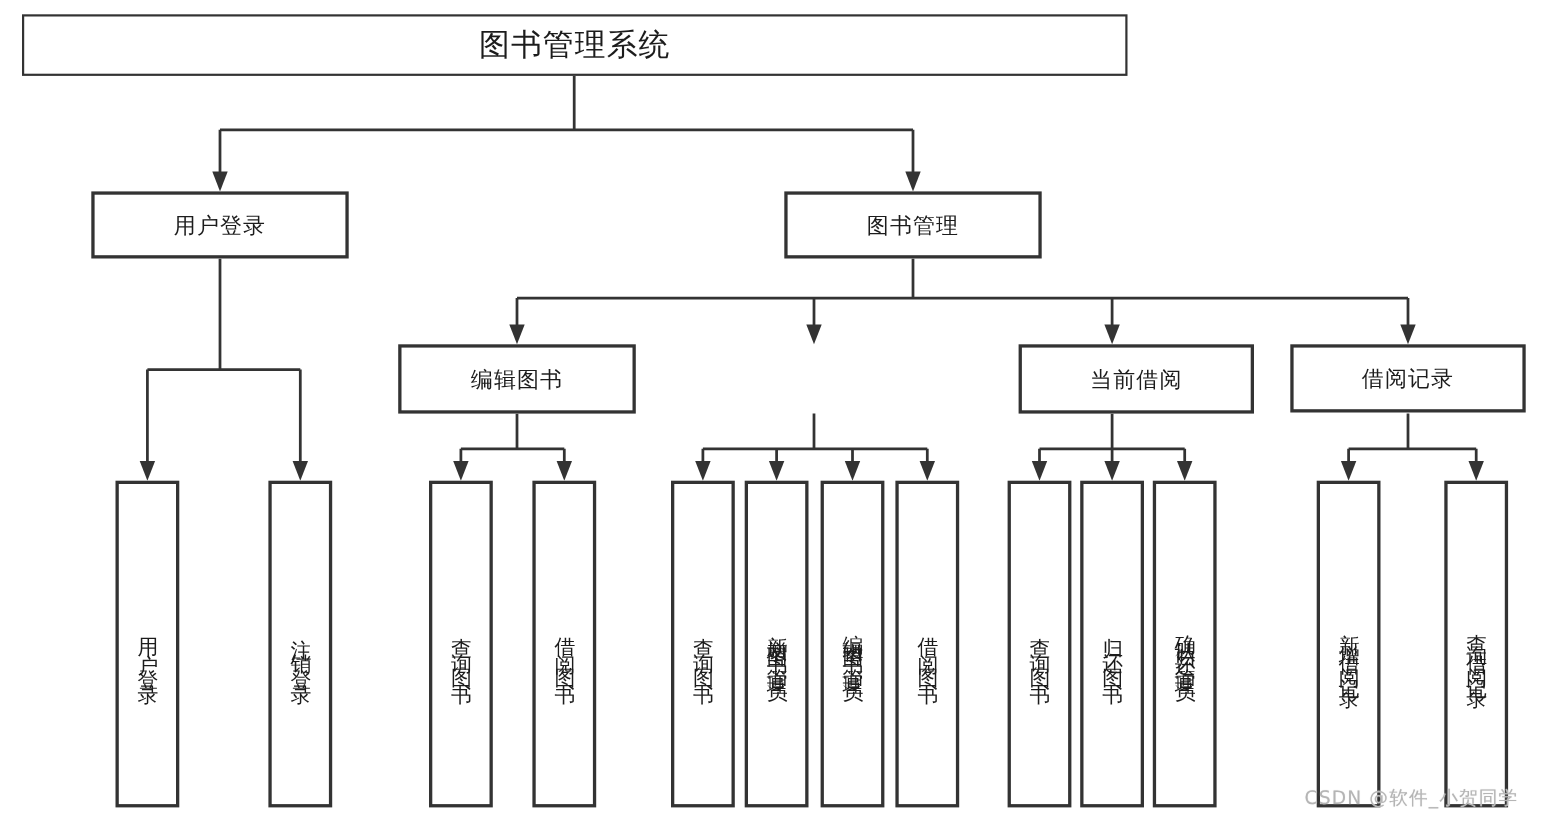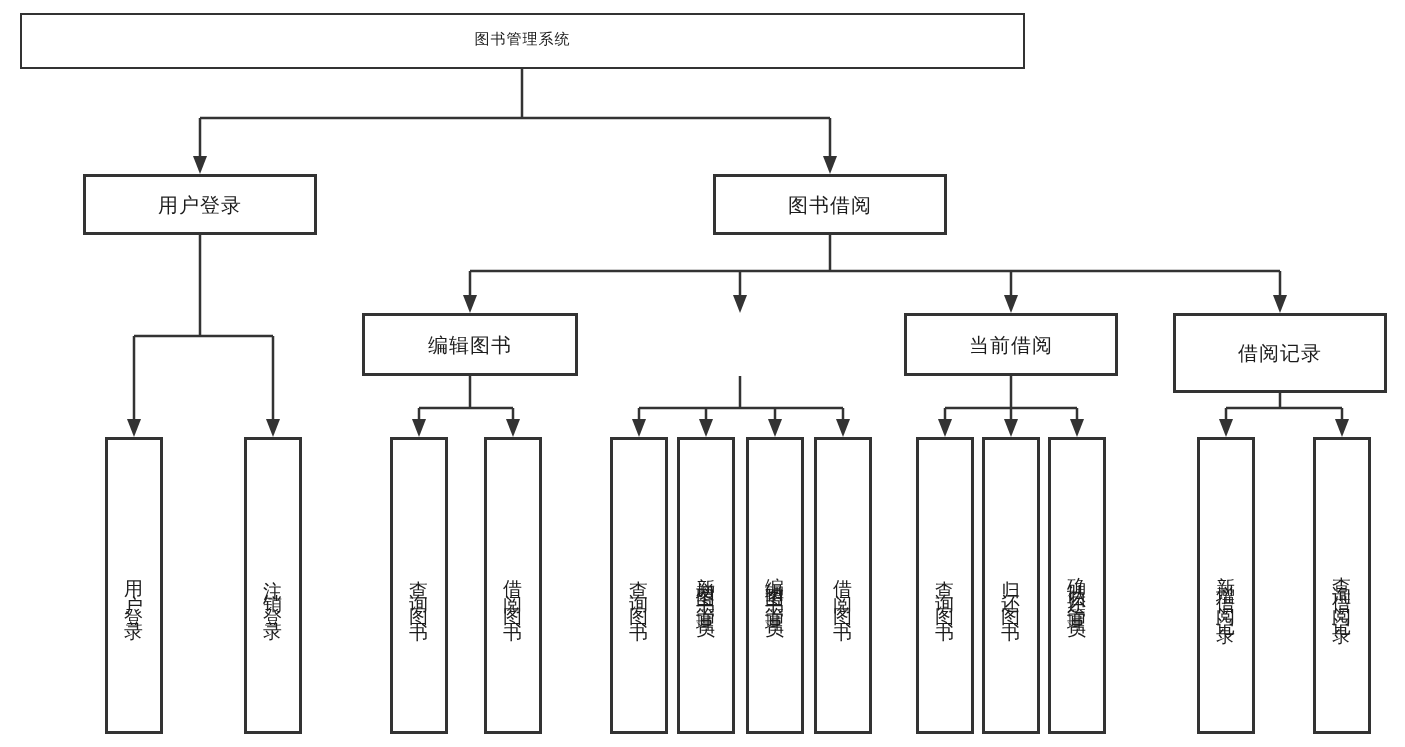--- a/index.html
+++ b/index.html
@@ -32,22 +32,21 @@
     align-items: center;
     justify-content: center;
     color: #1c1c1c;
     font-size: 20px;
     letter-spacing: 1px;
     text-align: center;
     line-height: 1.2;
   }
   .box.root {
     border-width: 2px;
-    font-size: 15px;
-    font-family: Liberation Mono, monospace;
+    font-size: 28px;
   }
   .leaf {
     font-size: 19px;
   }
   .vert {
     writing-mode: vertical-rl;
     text-orientation: mixed;
     line-height: 1;
     letter-spacing: 14px;
     padding-top: 14px; 
@@ -101,38 +100,39 @@
       <polygon points="1004,419 1018,419 1011,437" fill="#333333"></polygon>
       <polygon points="1070,419 1084,419 1077,437" fill="#333333"></polygon>
       <path d="M1280,376 L1280,408 M1226,408 L1342,408 M1226,408 L1226,427 M1342,408 L1342,427" fill="none" stroke="#333333" stroke-width="2.5"></path>
       <polygon points="1219,419 1233,419 1226,437" fill="#333333"></polygon>
       <polygon points="1335,419 1349,419 1342,437" fill="#333333"></polygon>
     </svg>
 
   <div class="box root" style="left:20px; top:13px; width:1005px; height:56px;">图书管理系统</div>
 
   <div class="box" style="left:83px; top:174px; width:234px; height:61px;">用户登录</div>
-  <div class="box" style="left:713px; top:174px; width:234px; height:61px;">图书借阅</div>
+  <div class="box" style="left:713px; top:174px; width:234px; height:61px;">图书管理</div>
 
   <div class="box" style="left:362px; top:313px; width:216px; height:63px;">编辑图书</div>
-  <div class="box" style="left:904px; top:313px; width:214px; height:63px;">当前借阅</div>
-  <div class="box" style="left:1173px; top:313px; width:214px; height:80px;">借阅记录</div>
+  <div class="box" style="left:926px; top:313px; width:214px; height:63px;">当前借阅</div>
+  <div class="box" style="left:1173px; top:313px; width:214px; height:62px;">借阅记录</div>
 
   <div class="box leaf vert" style="left:105px; top:437px; width:58px; height:297px;">用户登录</div>
   <div class="box leaf vert" style="left:244px; top:437px; width:58px; height:297px;">注销登录</div>
 
   <div class="box leaf vert" style="left:390px; top:437px; width:58px; height:297px;">查询图书</div>
   <div class="box leaf vert" style="left:484px; top:437px; width:58px; height:297px;">借阅图书</div>
 
   <div class="box leaf vert" style="left:610px; top:437px; width:58px; height:297px;">查询图书</div>
   <div class="box leaf vert long" style="left:677px; top:437px; width:58px; height:297px;">新增图书（管理员）</div>
   <div class="box leaf vert long" style="left:746px; top:437px; width:58px; height:297px;">编辑图书（管理员）</div>
   <div class="box leaf vert" style="left:814px; top:437px; width:58px; height:297px;">借阅图书</div>
 
   <div class="box leaf vert" style="left:916px; top:437px; width:58px; height:297px;">查询图书</div>
   <div class="box leaf vert" style="left:982px; top:437px; width:58px; height:297px;">归还图书</div>
   <div class="box leaf vert long" style="left:1048px; top:437px; width:58px; height:297px;">确认归还（管理员）</div>
 
   <div class="box leaf vert mid" style="left:1197px; top:437px; width:58px; height:297px;">新增借阅记录</div>
   <div class="box leaf vert mid" style="left:1313px; top:437px; width:58px; height:297px;">查询借阅记录</div>
 
+  <div class="watermark">CSDN @软件_小贺同学</div>
 
 </div>
 
 </body></html>

